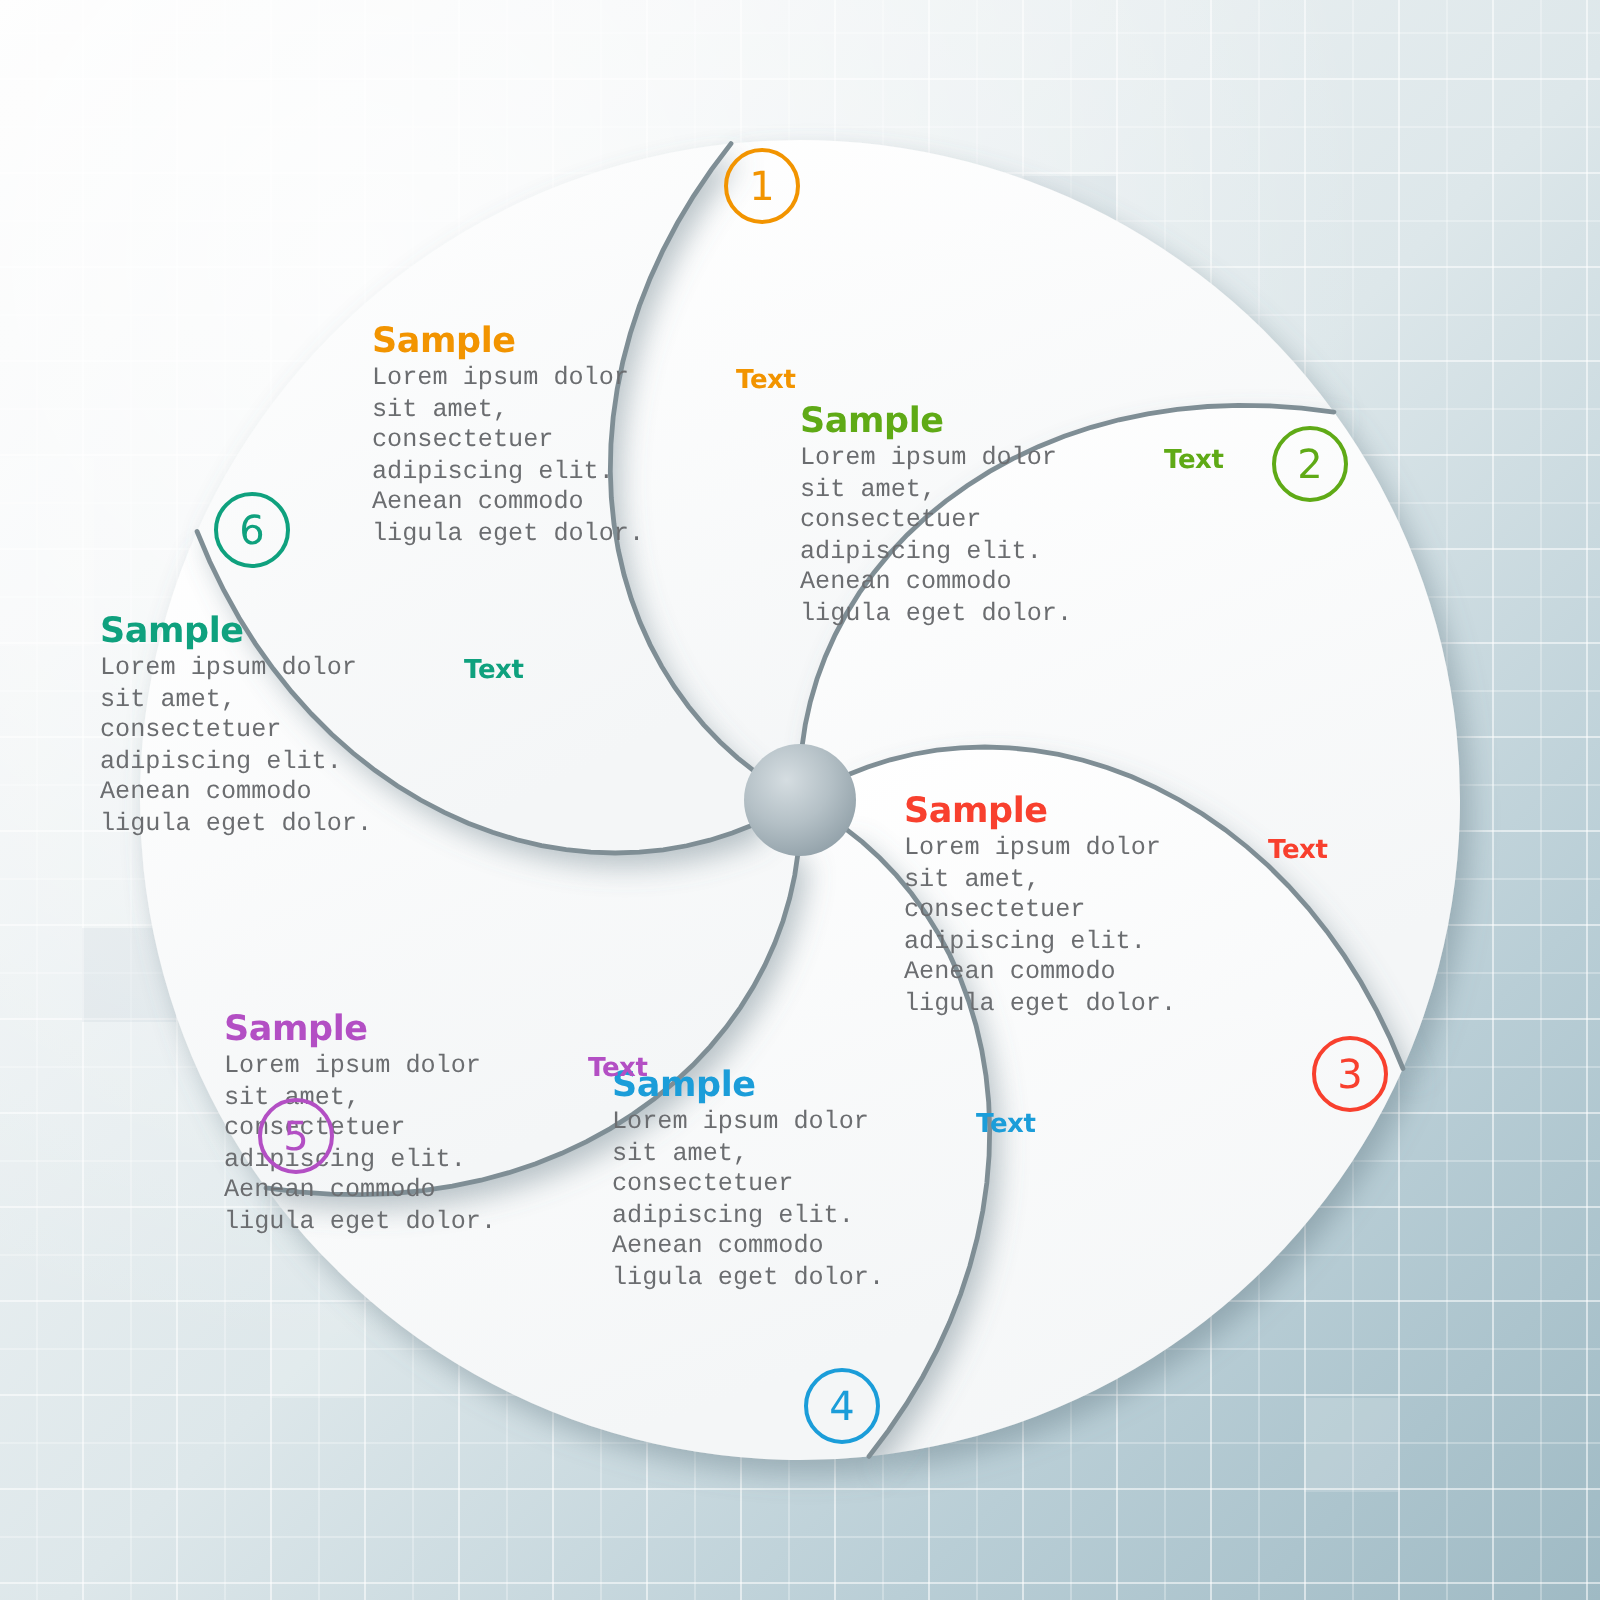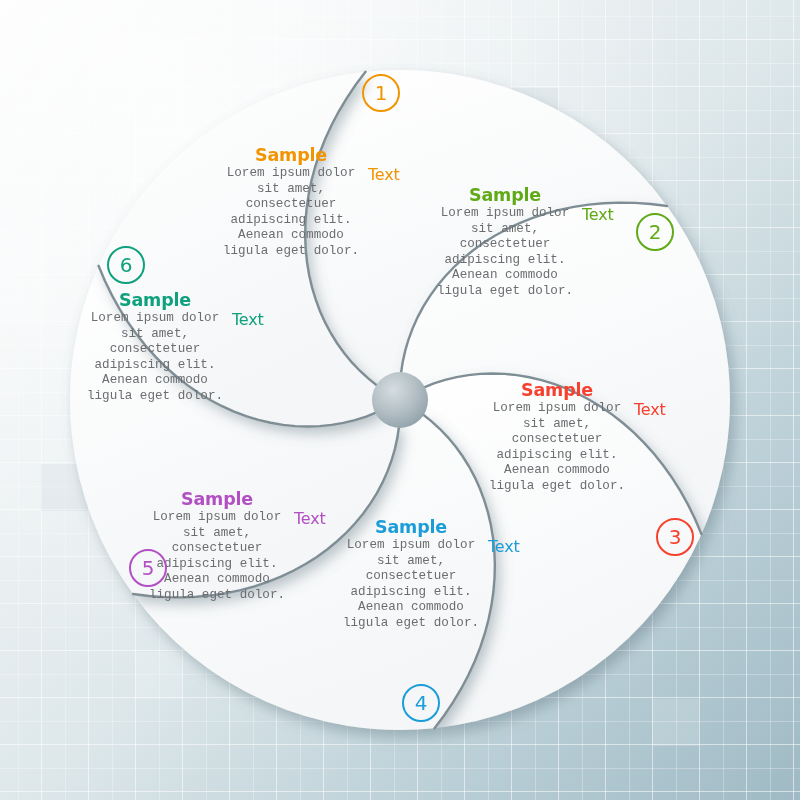--- a/index.html
+++ b/index.html
@@ -25,26 +25,26 @@
     background-size:47px 47px;background-position:-29px -31px;}
   .tile{position:absolute;background:rgba(255,255,255,.16);}
   .tile.dark{background:rgba(120,150,165,.10);}
   .bg-vig{position:absolute;inset:0;
     background:radial-gradient(ellipse at 22% 16%, rgba(255,255,255,.75) 0%, rgba(255,255,255,0) 58%);}
 
   
   #wheel{position:absolute;left:0;top:0;width:800px;height:800px;}
 
   
-  .seg-text{position:absolute;width:210px;text-align:center;
+  .seg-text{position:absolute;width:210px;text-align:left;
     font-size:12.6px;line-height:15.6px;color:#6b6d70;
-    font-family:"DejaVu Sans", sans-serif;}
+    font-family:"DejaVu Sans", sans-serif;margin-top:16px;}
   .seg-head{position:relative;font-weight:bold;font-size:17.5px;line-height:19px;
     letter-spacing:-.2px;margin-bottom:1px;}
-  .seg-head2{position:absolute;font-weight:normal;font-size:16px;line-height:19px;
+  .seg-head2{position:absolute;font-weight:bold;font-size:13px;line-height:19px;
     letter-spacing:-.2px;}
   .seg-body{white-space:pre-line;font-family:Liberation Mono, monospace;}
 
   
   .num{position:absolute;width:38px;height:38px;border-radius:50%;
     border:2px solid currentColor;display:flex;align-items:center;justify-content:center;
     font-size:20px;line-height:1;font-family:"DejaVu Sans", sans-serif;
     background:transparent;box-sizing:border-box;}
 </style>
 </head>

